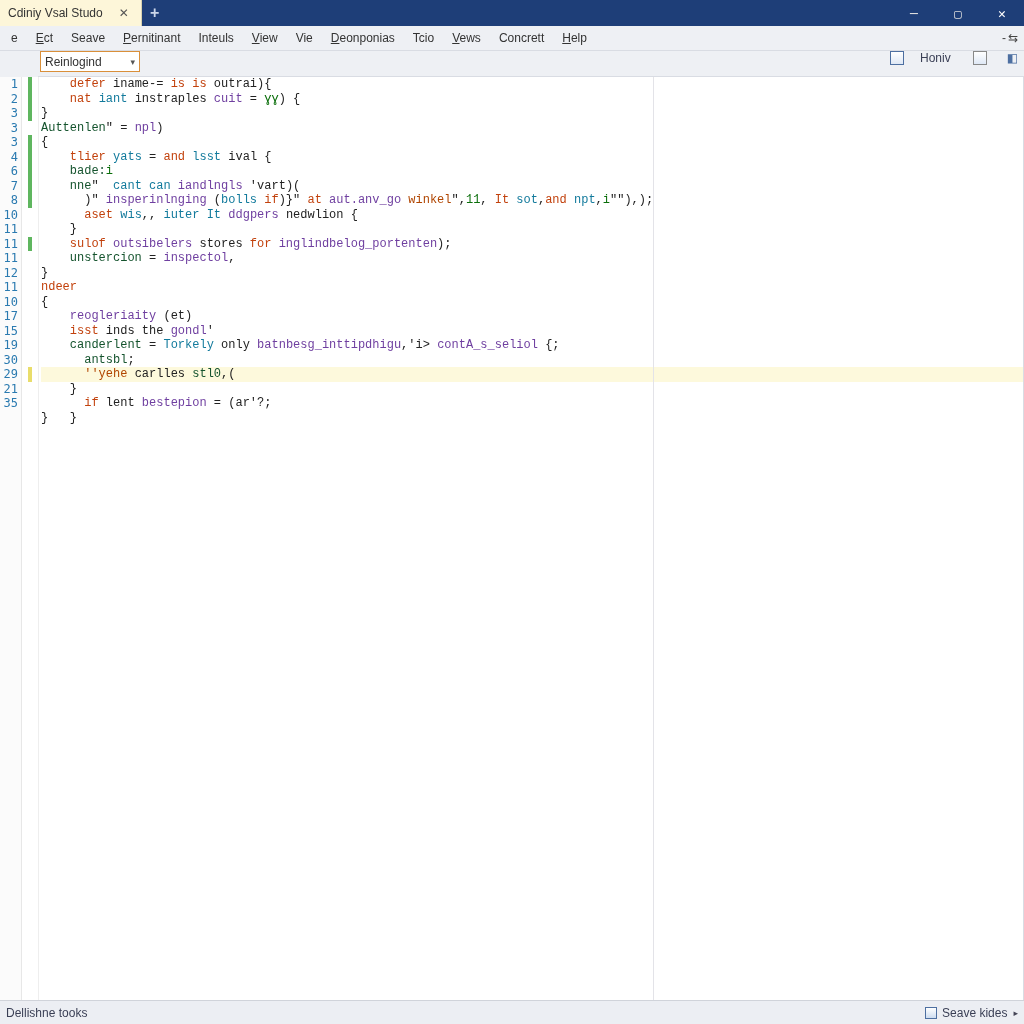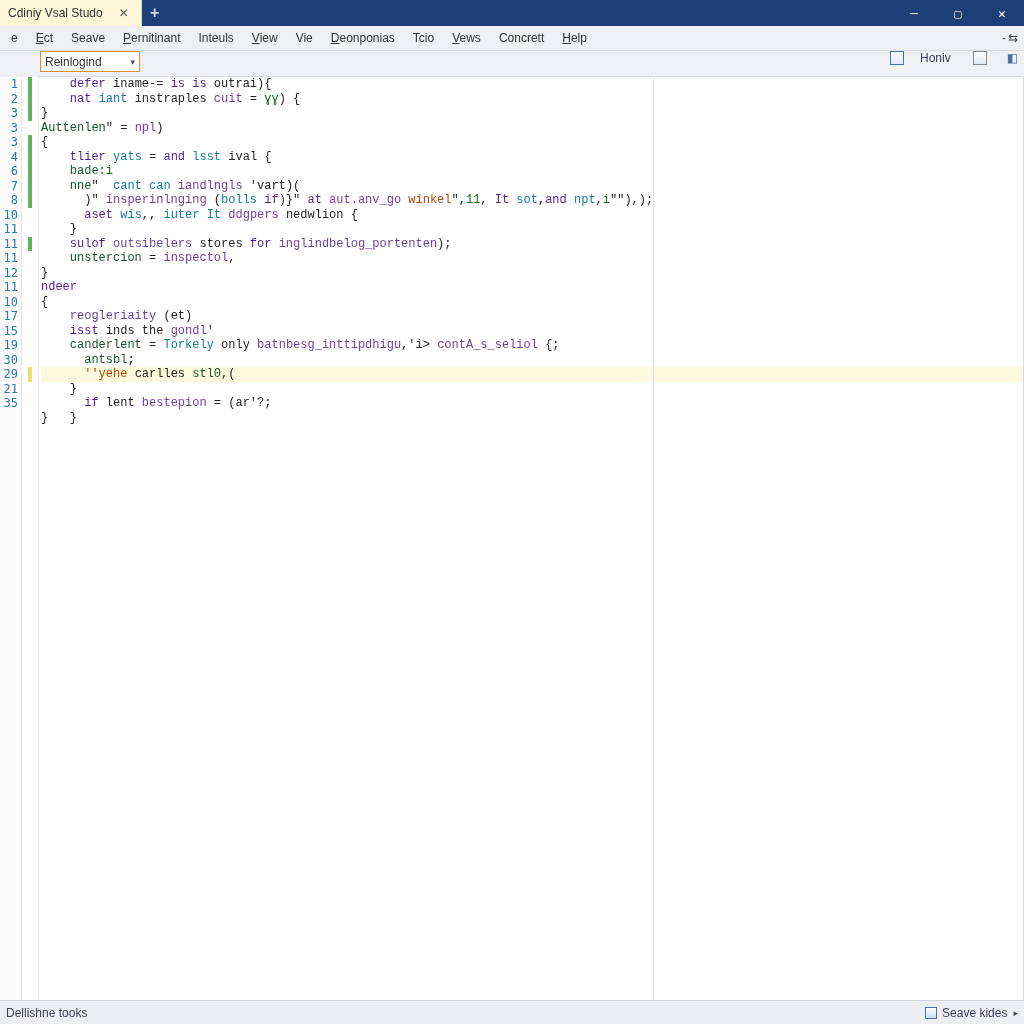--- a/index.html
+++ b/index.html
@@ -49,21 +49,21 @@
   .margin{width:17px;background:#ffffff;border-right:1px solid #eee;
     font-family:Consolas,monospace;font-size:12px;line-height:14.5px;}
   .mbar{height:14.5px;margin-left:6px;width:4px;}
   .mbar.g{background:#5fb65f;}
   .mbar.y{background:#e9dd6b;}
   .code{flex:1;font-family:Consolas,"Courier New",monospace;font-size:12px;
     line-height:14.5px;white-space:pre;color:#222;padding-left:2px;
     border-right:1px solid #d9dce3;}
   .ruler{position:absolute;top:0;bottom:0;left:653px;width:0;
     border-left:1px solid #e3e3e8;pointer-events:none;}
-  .code .kw{color:#4c1d95;}
+  .code .kw{color:#c2410c;}
   .code .ty{color:#127a9c;}
   .code .st{color:#b04500;}
   .code .nm{color:#0a6e0a;}
   .code .fn{color:#6f3fa0;}
   .code .id{color:#14532d;}
   .code .op{color:#222;}
   .hl{background:#fdf9dc;}
 
   
   .statusbar{position:absolute;left:0;right:0;bottom:0;height:24px;

